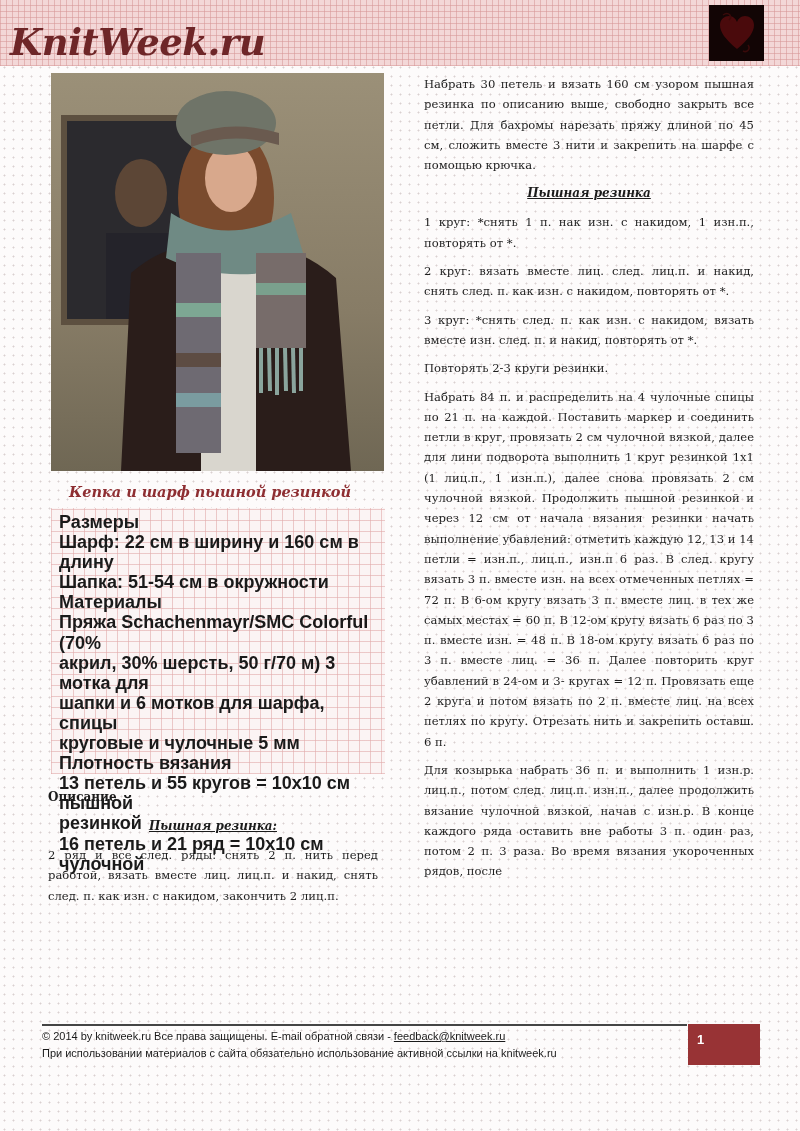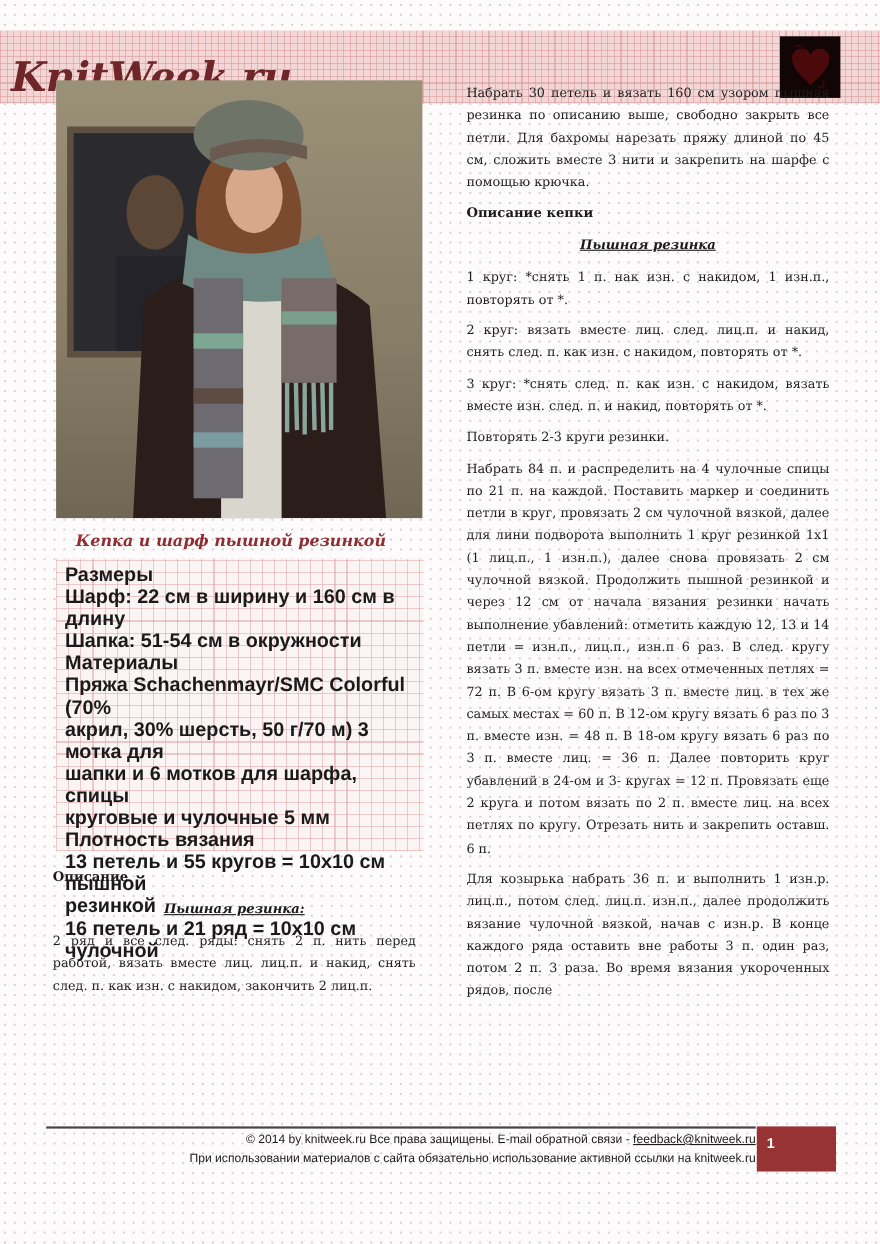--- a/index.html
+++ b/index.html
@@ -11,21 +11,20 @@
       background-size: 9px 9px;
       font-family: "DejaVu Serif", serif;
       color: #1b1b1b;
     }
     .header {
       position: absolute; left: 0; top: 0; width: 800px; height: 66px;
       background-color: #f3d7d7;
       background-image:
         repeating-linear-gradient(90deg, rgba(214,150,150,0.55) 0 1px, transparent 1px 6px),
         repeating-linear-gradient(0deg, rgba(214,150,150,0.55) 0 1px, transparent 1px 6px);
-      margin-top: 28px;
     }
     .logo {
       position: absolute; left: 10px; top: 20px;
       font-family: "DejaVu Serif", serif;
       font-style: italic; font-weight: bold;
       font-size: 37px; color: #6e2628; letter-spacing: -0.5px;
     }
     .logo-badge {
       position: absolute; left: 709px; top: 5px; width: 55px; height: 56px;
       background: #120505;
@@ -59,21 +58,21 @@
       font-size: 11.6px; line-height: 20.3px; text-align: justify;
       margin-bottom: 8px; color: #1e1e1e;
     }
     .h-bold { font-weight: bold; font-size: 12px; line-height: 20px; margin-bottom: 9px; }
     .h-ital { font-weight: bold; font-style: italic; text-decoration: underline; font-size: 12px; line-height: 20px; margin-bottom: 9px; text-align: center; }
     .h-center { }
     .footer-line {
       position: absolute; left: 42px; top: 1024px; width: 645px; height: 2px; background: #444;
     }
     .footer-text {
-      position: absolute; left: 42px; top: 1028px; width: 645px; text-align: right;
+      position: absolute; left: 42px; top: 1028px; width: 645px; text-align: left;
       font-family: "Liberation Sans", sans-serif; font-size: 11px; line-height: 16.5px; color: #1a1a1a;
     }
     .footer-text a { color: #1a1a1a; text-decoration: underline; }
     .page-badge {
       position: absolute; left: 688px; top: 1024px; width: 72px; height: 41px;
       background: #983335; color: #fff;
       font-family: "Liberation Sans", sans-serif; font-weight: bold; font-size: 13px;
       padding: 8px 0 0 9px;
     }
   </style>
@@ -146,21 +145,20 @@
 </div>
 
 <div class="col-left">
   <div class="h-bold h-center">Описание</div>
   <div class="h-ital">Пышная резинка:</div>
   <p class="p">2 ряд и все след. ряды: снять 2 п. нить перед работой, вязать вместе лиц. лиц.п. и накид, снять след. п. как изн. с накидом, закончить 2 лиц.п.</p>
 </div>
 
 <div class="col-right">
   <p class="p">Набрать 30 петель и вязать 160 см узором пышная резинка по описанию выше, свободно закрыть все петли. Для бахромы нарезать пряжу длиной по 45 см, сложить вместе 3 нити и закрепить на шарфе с помощью крючка.</p>
-  <div class="h-bold">Описание кепки</div>
   <div class="h-ital">Пышная резинка</div>
   <p class="p">1 круг: *снять 1 п. нак изн. с накидом, 1 изн.п., повторять от *.</p>
   <p class="p">2 круг: вязать вместе лиц. след. лиц.п. и накид, снять след. п. как изн. с накидом, повторять от *.</p>
   <p class="p">3 круг: *снять след. п. как изн. с накидом, вязать вместе изн. след. п. и накид, повторять от *.</p>
   <p class="p">Повторять 2-3 круги резинки.</p>
   <p class="p">Набрать 84 п. и распределить на 4 чулочные спицы по 21 п. на каждой. Поставить маркер и соединить петли в круг, провязать 2 см чулочной вязкой, далее для лини подворота выполнить 1 круг резинкой 1х1 (1 лиц.п., 1 изн.п.), далее снова провязать 2 см чулочной вязкой. Продолжить пышной резинкой и через 12 см от начала вязания резинки начать выполнение убавлений: отметить каждую 12, 13 и 14 петли = изн.п., лиц.п., изн.п 6 раз. В след. кругу вязать 3 п. вместе изн. на всех отмеченных петлях = 72 п. В 6-ом кругу вязать 3 п. вместе лиц. в тех же самых местах = 60 п. В 12-ом кругу вязать 6 раз по 3 п. вместе изн. = 48 п. В 18-ом кругу вязать 6 раз по 3 п. вместе лиц. = 36 п. Далее повторить круг убавлений в 24-ом и 3- кругах = 12 п. Провязать еще 2 круга и потом вязать по 2 п. вместе лиц. на всех петлях по кругу. Отрезать нить и закрепить оставш. 6 п.</p>
   <p class="p">Для козырька набрать 36 п. и выполнить 1 изн.р. лиц.п., потом след. лиц.п. изн.п., далее продолжить вязание чулочной вязкой, начав с изн.р. В конце каждого ряда оставить вне работы 3 п. один раз, потом 2 п. 3 раза. Во время вязания укороченных рядов, после</p>
 </div>
 
 <div class="footer-line"></div>

